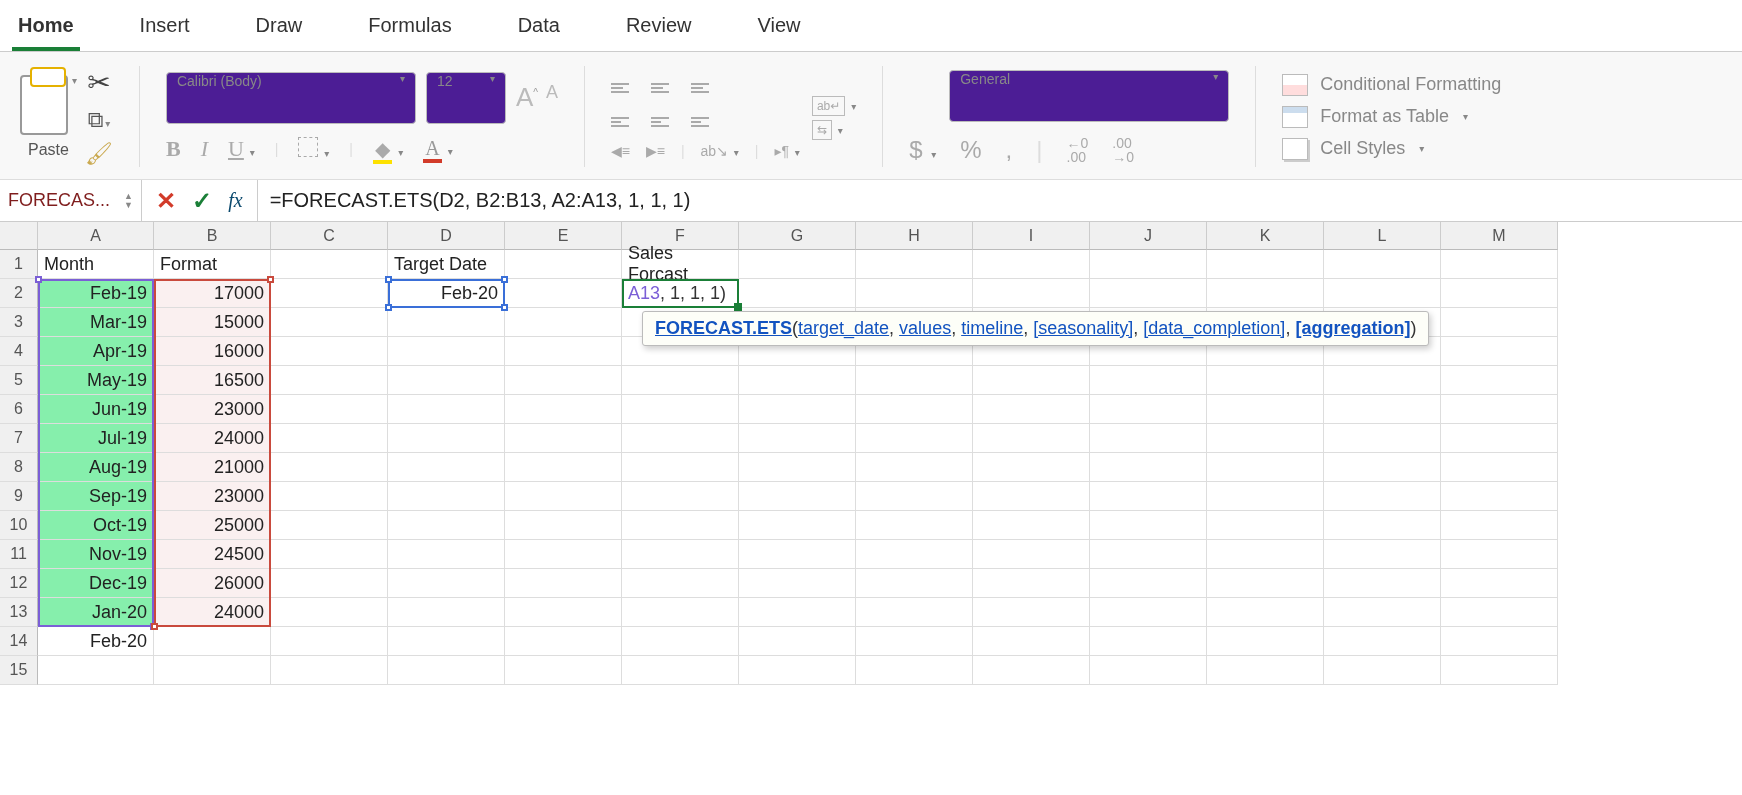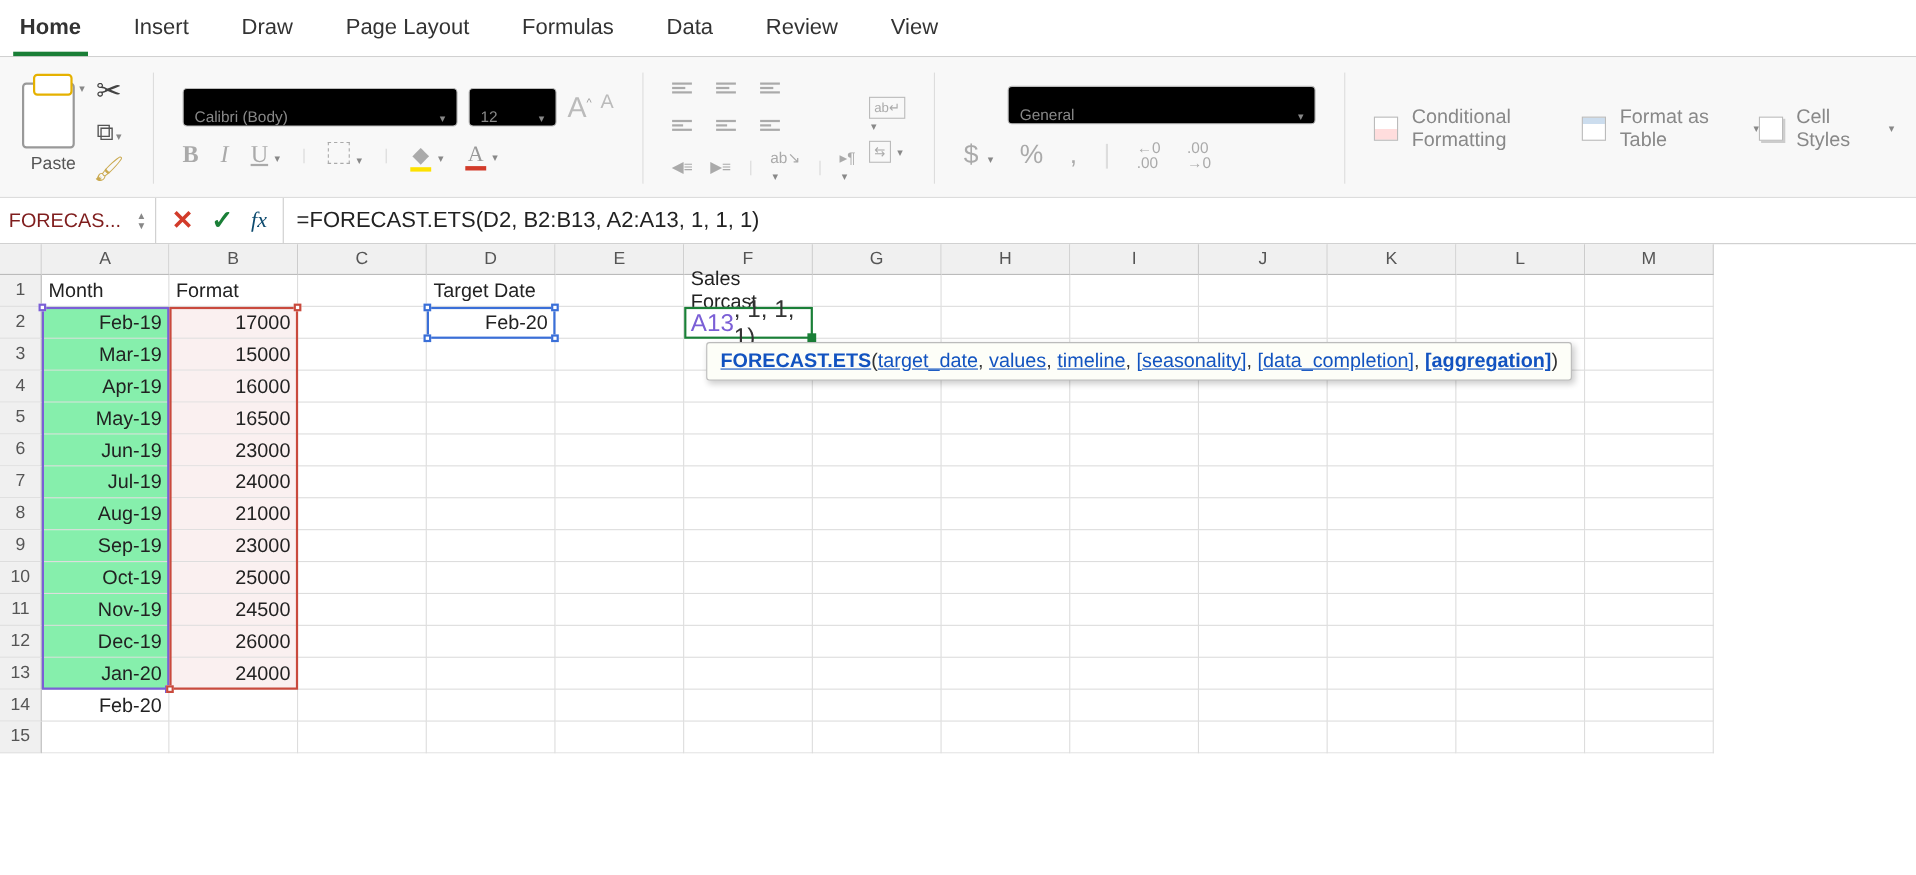--- a/index.html
+++ b/index.html
@@ -10,21 +10,21 @@
     color: #333;
     width: 1742px;
   }
 
   
   .tabbar {
     display: flex;
     align-items: center;
     padding: 4px 12px 0 12px;
     border-bottom: 1px solid #ccc;
-    gap: 36px;
+    gap: 54px;
   }
   .tab {
     padding: 10px 6px 14px 6px;
     font-size: 20px;
     color: #333;
     cursor: pointer;
   }
   .tab.active {
     font-weight: 700;
     border-bottom: 4px solid #1a7f37;
@@ -67,21 +67,21 @@
   .paste-label{font-size:16px;color:#555;}
   .mini-col{display:flex;flex-direction:column;gap:8px;align-items:center;}
   .scissors{font-size:28px;color:#444;}
   .copy-ic{font-size:22px;color:#555;}
   .brush{font-size:22px;color:#caa94f;}
   .chev{font-size:10px;color:#888;margin-left:2px;}
   .chev::before{content:"▾";}
 
   .font-row{display:flex;align-items:center;gap:10px;margin-bottom:12px;}
   .combo{
-    height:35px;border:1px solid #bbb;border-radius:4px;background:#000000;color:#888;display:flex;align-items:flex-end;padding:0 10px;justify-content:space-between;
+    height:52px;border:1px solid #bbb;border-radius:4px;background:#4c1d95;color:#888;display:flex;align-items:flex-start;padding:0 10px;justify-content:space-between;
   }
   .combo.fontname{width:250px;}
   .combo.fontsize{width:80px;}
   .aa{display:flex;gap:8px;color:#bbb;}
   .aa .big{font-size:26px;}
   .aa .big sup{font-size:10px;color:#999;}
   .aa .small{font-size:18px;}
   .style-row{display:flex;align-items:center;gap:20px;color:#aaa;}
   .style-row .b{font-weight:700;font-size:22px;font-family:serif;}
   .style-row .i{font-style:italic;font-size:22px;font-family:serif;}
@@ -97,21 +97,21 @@
   .indent-ic{display:flex;gap:2px;align-items:center;}
 
   .wrap-col{display:flex;flex-direction:column;gap:8px;color:#aaa;align-items:flex-start;margin-left:12px;}
   .wrap-ic{font-size:12px;border:1px solid #bbb;padding:2px 4px;}
 
   .num-row{display:flex;flex-direction:column;gap:14px;}
   .num-combo{width:280px;margin-left:40px;}
   .num-icons{display:flex;gap:24px;color:#aaa;align-items:center;font-size:24px;}
   .dec-ic{font-size:14px;line-height:1;}
 
-  .cf-col{display:flex;flex-direction:row;}
+  .cf-col{display:flex;flex-direction:column;gap:10px;}
   .cf-item{display:flex;align-items:center;gap:12px;color:#888;font-size:18px;}
   .cf-ic{width:26px;height:22px;border:1px solid #bbb;display:inline-block;position:relative;}
   .cf-ic.cond{background:linear-gradient(#fff 50%, #fdd 50%);}
   .cf-ic.table{background:linear-gradient(#cde 30%, #fff 30%);}
   .cf-ic.styles{background:#fff;box-shadow:2px 2px 0 #ccc;}
 
   
   .formula-bar{
     display:flex;align-items:center;border-bottom:1px solid #ccc;background:#fff;height:42px;
   }
@@ -176,41 +176,40 @@
   .rng-purple .h2{bottom:-5px;right:-5px;color:#7b5fd6;}
   .rng-red .h1{top:-5px;right:-5px;color:#c94a3d;}
   .rng-red .h2{bottom:-5px;left:-5px;color:#c94a3d;}
   .rng-blue .h1{top:-5px;left:-5px;color:#3a6fd8;}
   .rng-blue .h2{top:-5px;right:-5px;color:#3a6fd8;}
   .rng-blue .h3{bottom:-5px;left:-5px;color:#3a6fd8;}
   .rng-blue .h4{bottom:-5px;right:-5px;color:#3a6fd8;}
 
   
   .active-cell{
-    position:absolute;border:2px solid #1a7f37;background:#fff;left:584px;top:29px;width:117px;height:29px;display:flex;align-items:center;padding:0 4px;font-size:22px;
+    position:absolute;border:2px solid #1a7f37;background:#fff;left:584px;top:29px;width:117px;height:29px;display:flex;align-items:center;padding:0 4px;font-size:18px;
   }
   .ac-handle{position:absolute;width:8px;height:8px;background:#1a7f37;bottom:-5px;right:-5px;}
   .ac-a13{color:#7b5fd6;}
 
   
   .func-tip{
     position:absolute;left:604px;top:61px;background:#fdfef8;border:1px solid #bbb;box-shadow:2px 3px 6px rgba(0,0,0,0.2);padding:6px 12px;font-size:18px;white-space:nowrap;border-radius:3px;
   }
   .func-tip .fn{color:#1253c0;font-weight:700;text-decoration:underline;}
   .func-tip .arg{color:#1253c0;text-decoration:underline;}
   .func-tip .agg{color:#1253c0;font-weight:700;text-decoration:underline;}
 </style>
 </head>
 <body>
 
 <div class="tabbar">
   <div class="tab active">Home</div>
   <div class="tab">Insert</div>
   <div class="tab">Draw</div>
-  <div class="tab">Page Layout</div>
   <div class="tab">Formulas</div>
   <div class="tab">Data</div>
   <div class="tab">Review</div>
   <div class="tab">View</div>
 </div>
 
 <div class="ribbon">
   <div class="rgroup">
     <div class="clipboard">
       <div class="paste-wrap">

